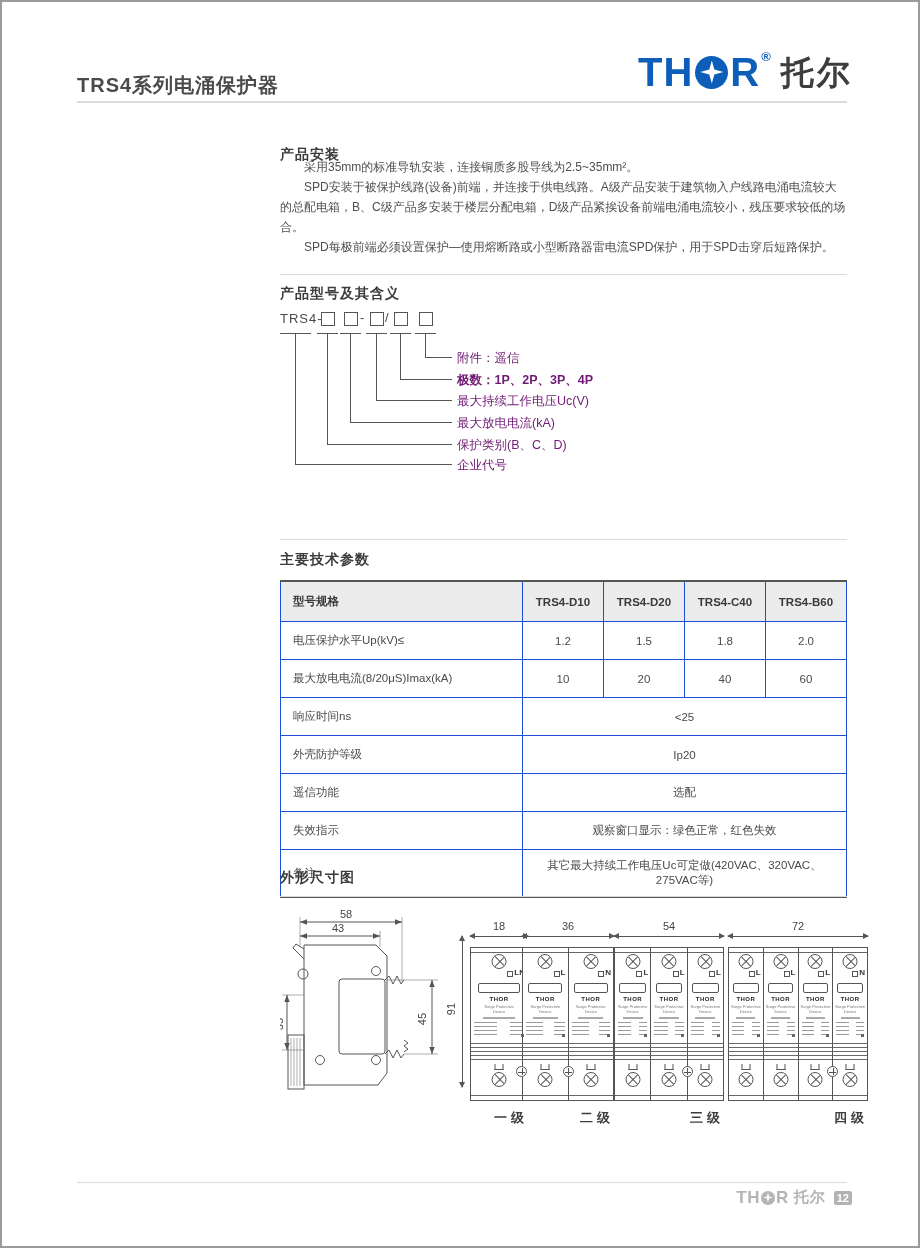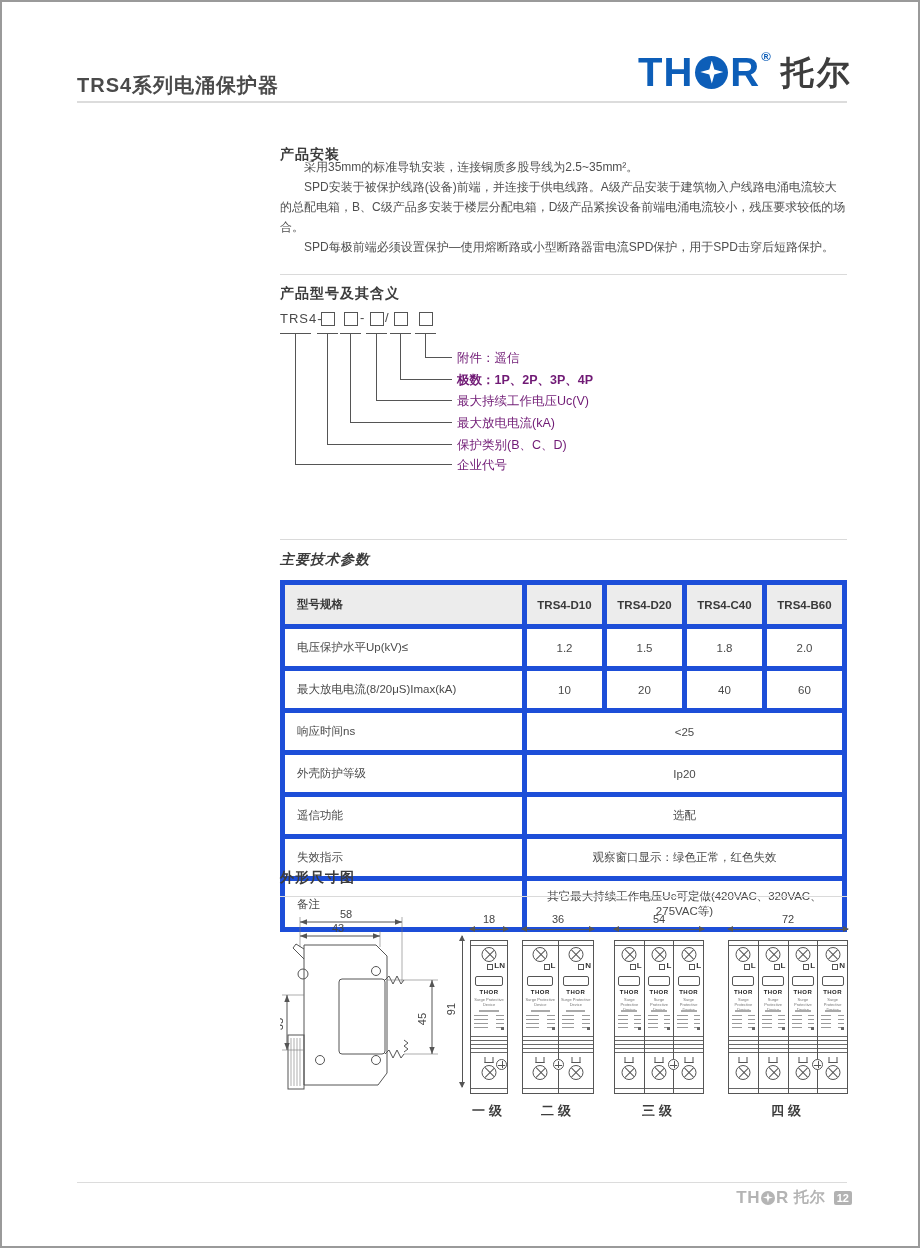--- a/index.html
+++ b/index.html
@@ -33,40 +33,40 @@
   .md-u{position:absolute;top:26px;height:1px;background:#555;}
   .md-v{position:absolute;top:27px;width:1px;background:#555;}
   .md-h{position:absolute;height:1px;background:#555;}
   .md-label{position:absolute;left:177px;font-size:12.5px;color:#701a75;}
 
   
   .param-table{position:absolute;left:278px;top:578px;width:567px;border-collapse:collapse;
                font-size:11.5px;color:#4a4a4a;table-layout:fixed;
                border-top:2px solid #555;border-bottom:2px solid #555;}
   .param-table col.c0{width:242px;}
-  .param-table th,.param-table td{border:5px solid #1d4ed8;height:21px;padding:8px;}
+  .param-table th,.param-table td{border:1px solid #1d4ed8;height:21px;padding:8px;}
   .param-table thead th{background:#ececec;font-weight:bold;color:#3a3a3a;height:23px;text-align:center;}
   .param-table th.lbl,.param-table td.lbl{text-align:left;padding-left:12px;}
   .param-table td.val{text-align:center;}
 
   
   .dims{position:absolute;left:278px;top:905px;width:590px;height:215px;}
   .side-view{position:absolute;left:0;top:0;}
   .side-view line,.side-view path,.side-view rect,.side-view circle,.side-view polyline{stroke:#555;fill:none;stroke-width:1;}
   .side-view .thin{stroke:#777;stroke-width:0.6;}
   .side-view polygon{fill:#555;stroke:none;}
   .side-view text{fill:#444;font-size:11px;stroke:none;}
 
-  .fv{position:absolute;top:5px;height:212px;}
+  .fv{position:absolute;top:12px;height:212px;padding-left:20px;}
   .dim-num{position:absolute;top:1px;left:0;right:0;text-align:center;font-size:11px;color:#444;}
   .fv-dim{position:absolute;top:17px;left:0;right:0;height:1px;background:#555;}
   .fv-dim::before{content:"";position:absolute;left:-1px;top:-3px;border-style:solid;border-width:3px 6px 3px 0;border-color:transparent #555 transparent transparent;}
   .fv-dim::after{content:"";position:absolute;right:-1px;top:-3px;border-style:solid;border-width:3px 0 3px 6px;border-color:transparent transparent transparent #555;}
   .fv-body{position:absolute;top:28px;left:0;right:0;height:152px;border:1px solid #555;display:flex;background:#fff;}
-  .fv-label{position:absolute;top:190px;left:0;right:0;text-align:center;font-size:13px;font-weight:bold;color:#3d3d3d;letter-spacing:4px;}
+  .fv-label{position:absolute;top:190px;left:0;right:0;text-align:right;font-size:13px;font-weight:bold;color:#3d3d3d;letter-spacing:4px;}
 
   .v91{position:absolute;left:182px;top:29px;width:1px;height:151px;background:#555;}
   .v91::before{content:"";position:absolute;top:-1px;left:-3px;border-style:solid;border-width:0 3px 6px 3px;border-color:transparent transparent #555 transparent;}
   .v91::after{content:"";position:absolute;bottom:-1px;left:-3px;border-style:solid;border-width:6px 3px 0 3px;border-color:#555 transparent transparent transparent;}
   .num91{position:absolute;left:165px;top:96px;font-size:11px;color:#444;transform:rotate(-90deg);}
 
   .module{flex:1;position:relative;border-left:1px solid #555;}
   .module:first-child{border-left:none;}
   .m-topband{position:absolute;top:0;left:0;right:0;height:4px;border-bottom:1px solid #666;}
   .m-botband{position:absolute;bottom:0;left:0;right:0;height:4px;border-top:1px solid #666;}
@@ -163,21 +163,21 @@
 
     <span class="md-label" style="top:43px;">附件：遥信</span>
     <span class="md-label" style="top:65px;font-weight:bold;">极数：1P、2P、3P、4P</span>
     <span class="md-label" style="top:86px;">最大持续工作电压Uc(V)</span>
     <span class="md-label" style="top:108px;">最大放电电流(kA)</span>
     <span class="md-label" style="top:130px;">保护类别(B、C、D)</span>
     <span class="md-label" style="top:150px;">企业代号</span>
   </div>
   <div class="rule" style="top:537px;"></div>
 
-  <div class="sec-title" style="top:549px;font-style:italic;">主要技术参数</div>
+  <div class="sec-title" style="top:549px;">主要技术参数</div>
   <table class="param-table">
     <colgroup>
         <col class="c0">
         <col>
         <col>
         <col>
         <col>
       </colgroup>
     <thead>
       <tr>

